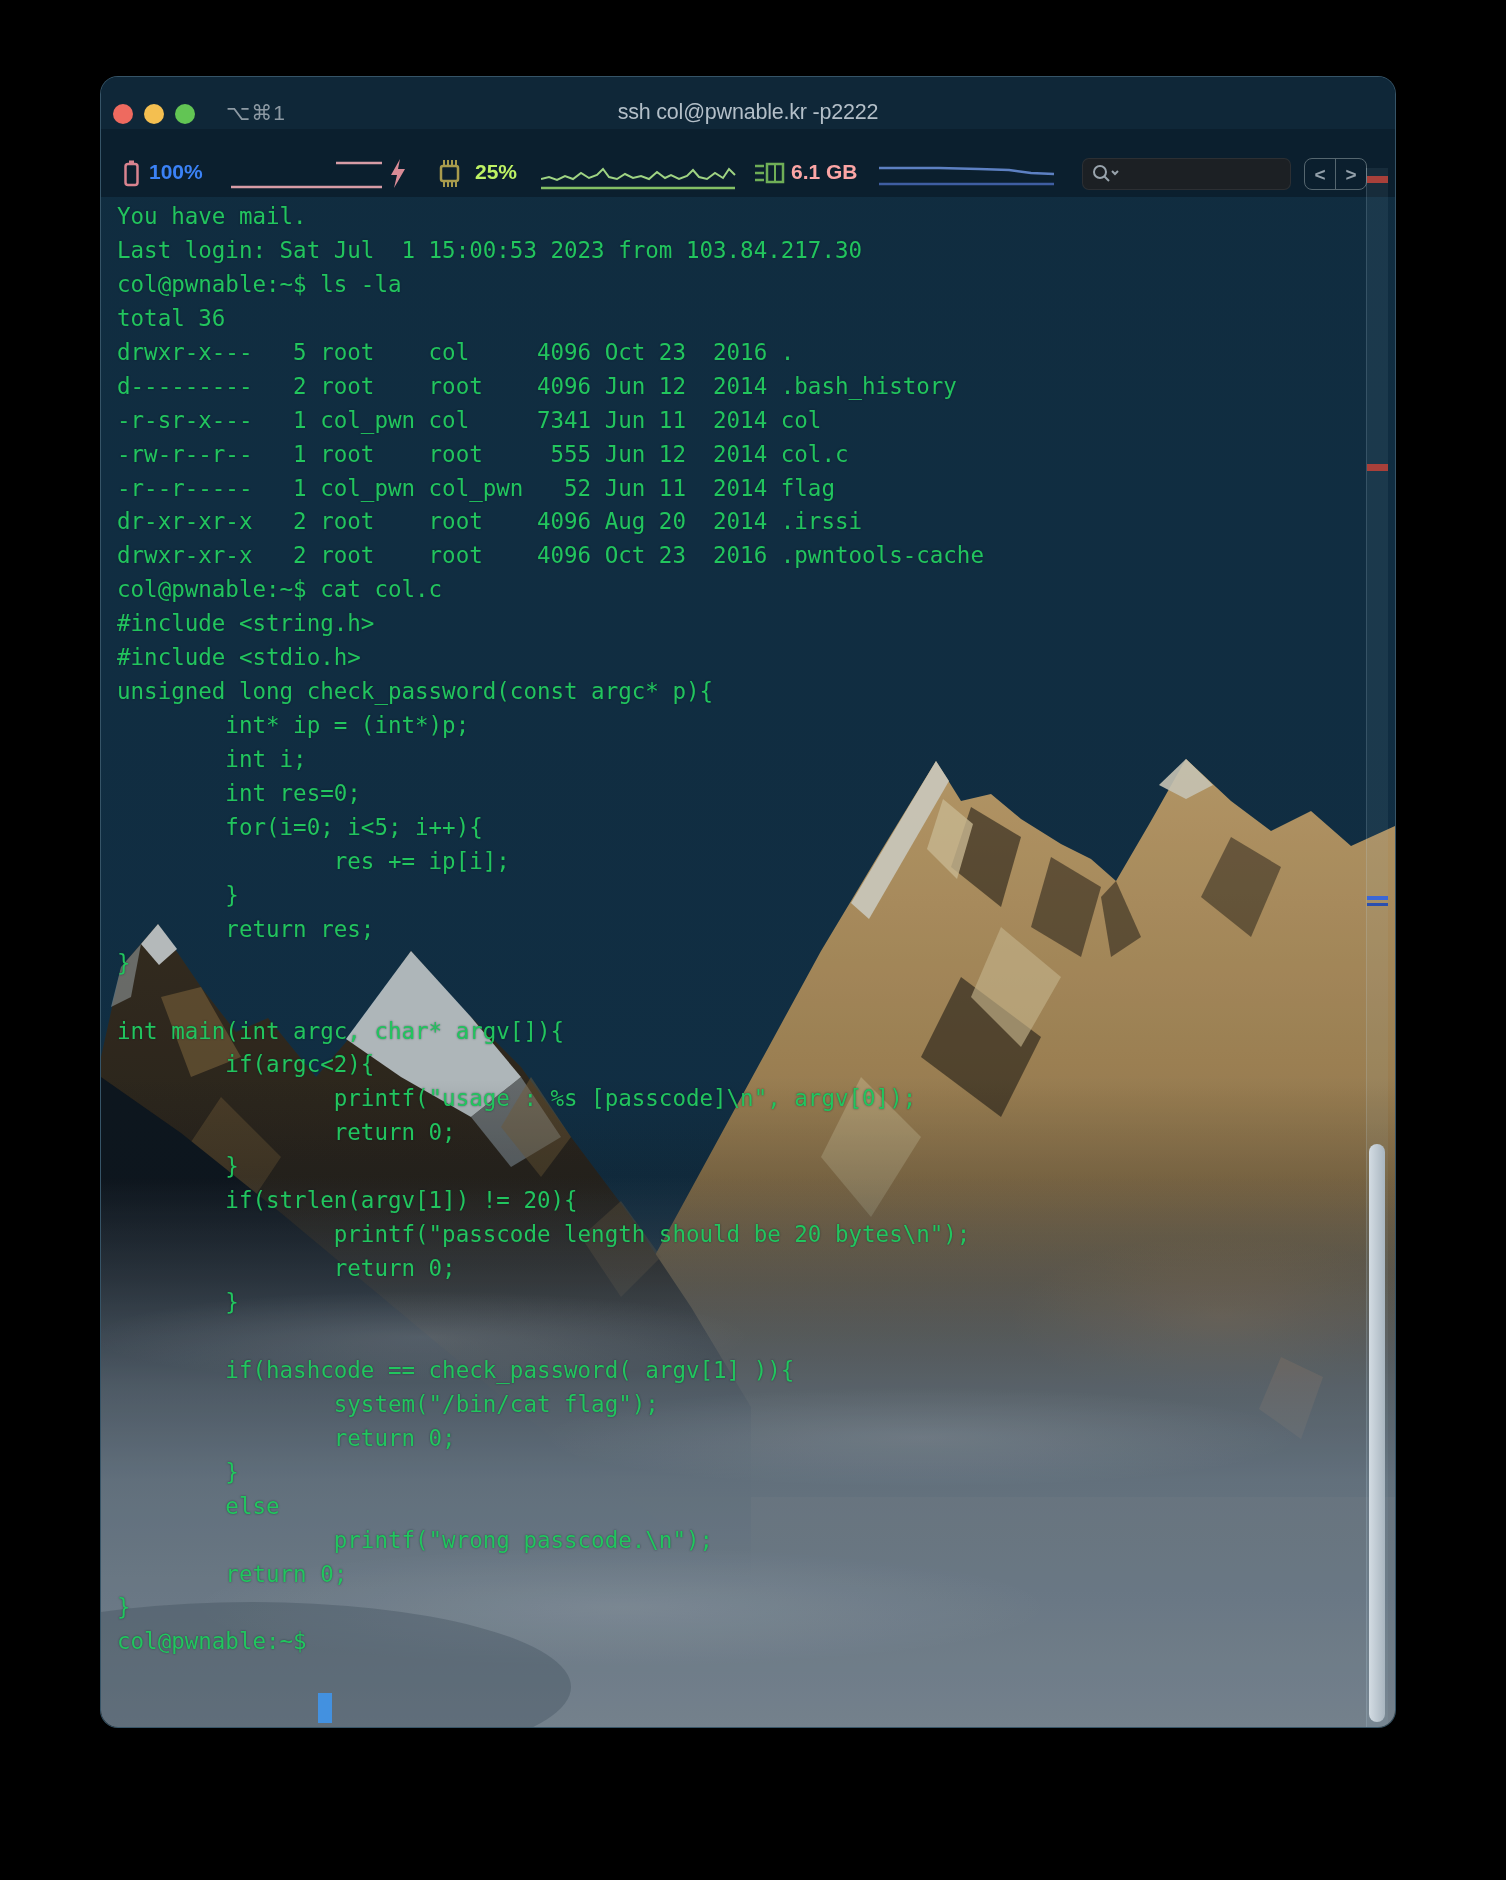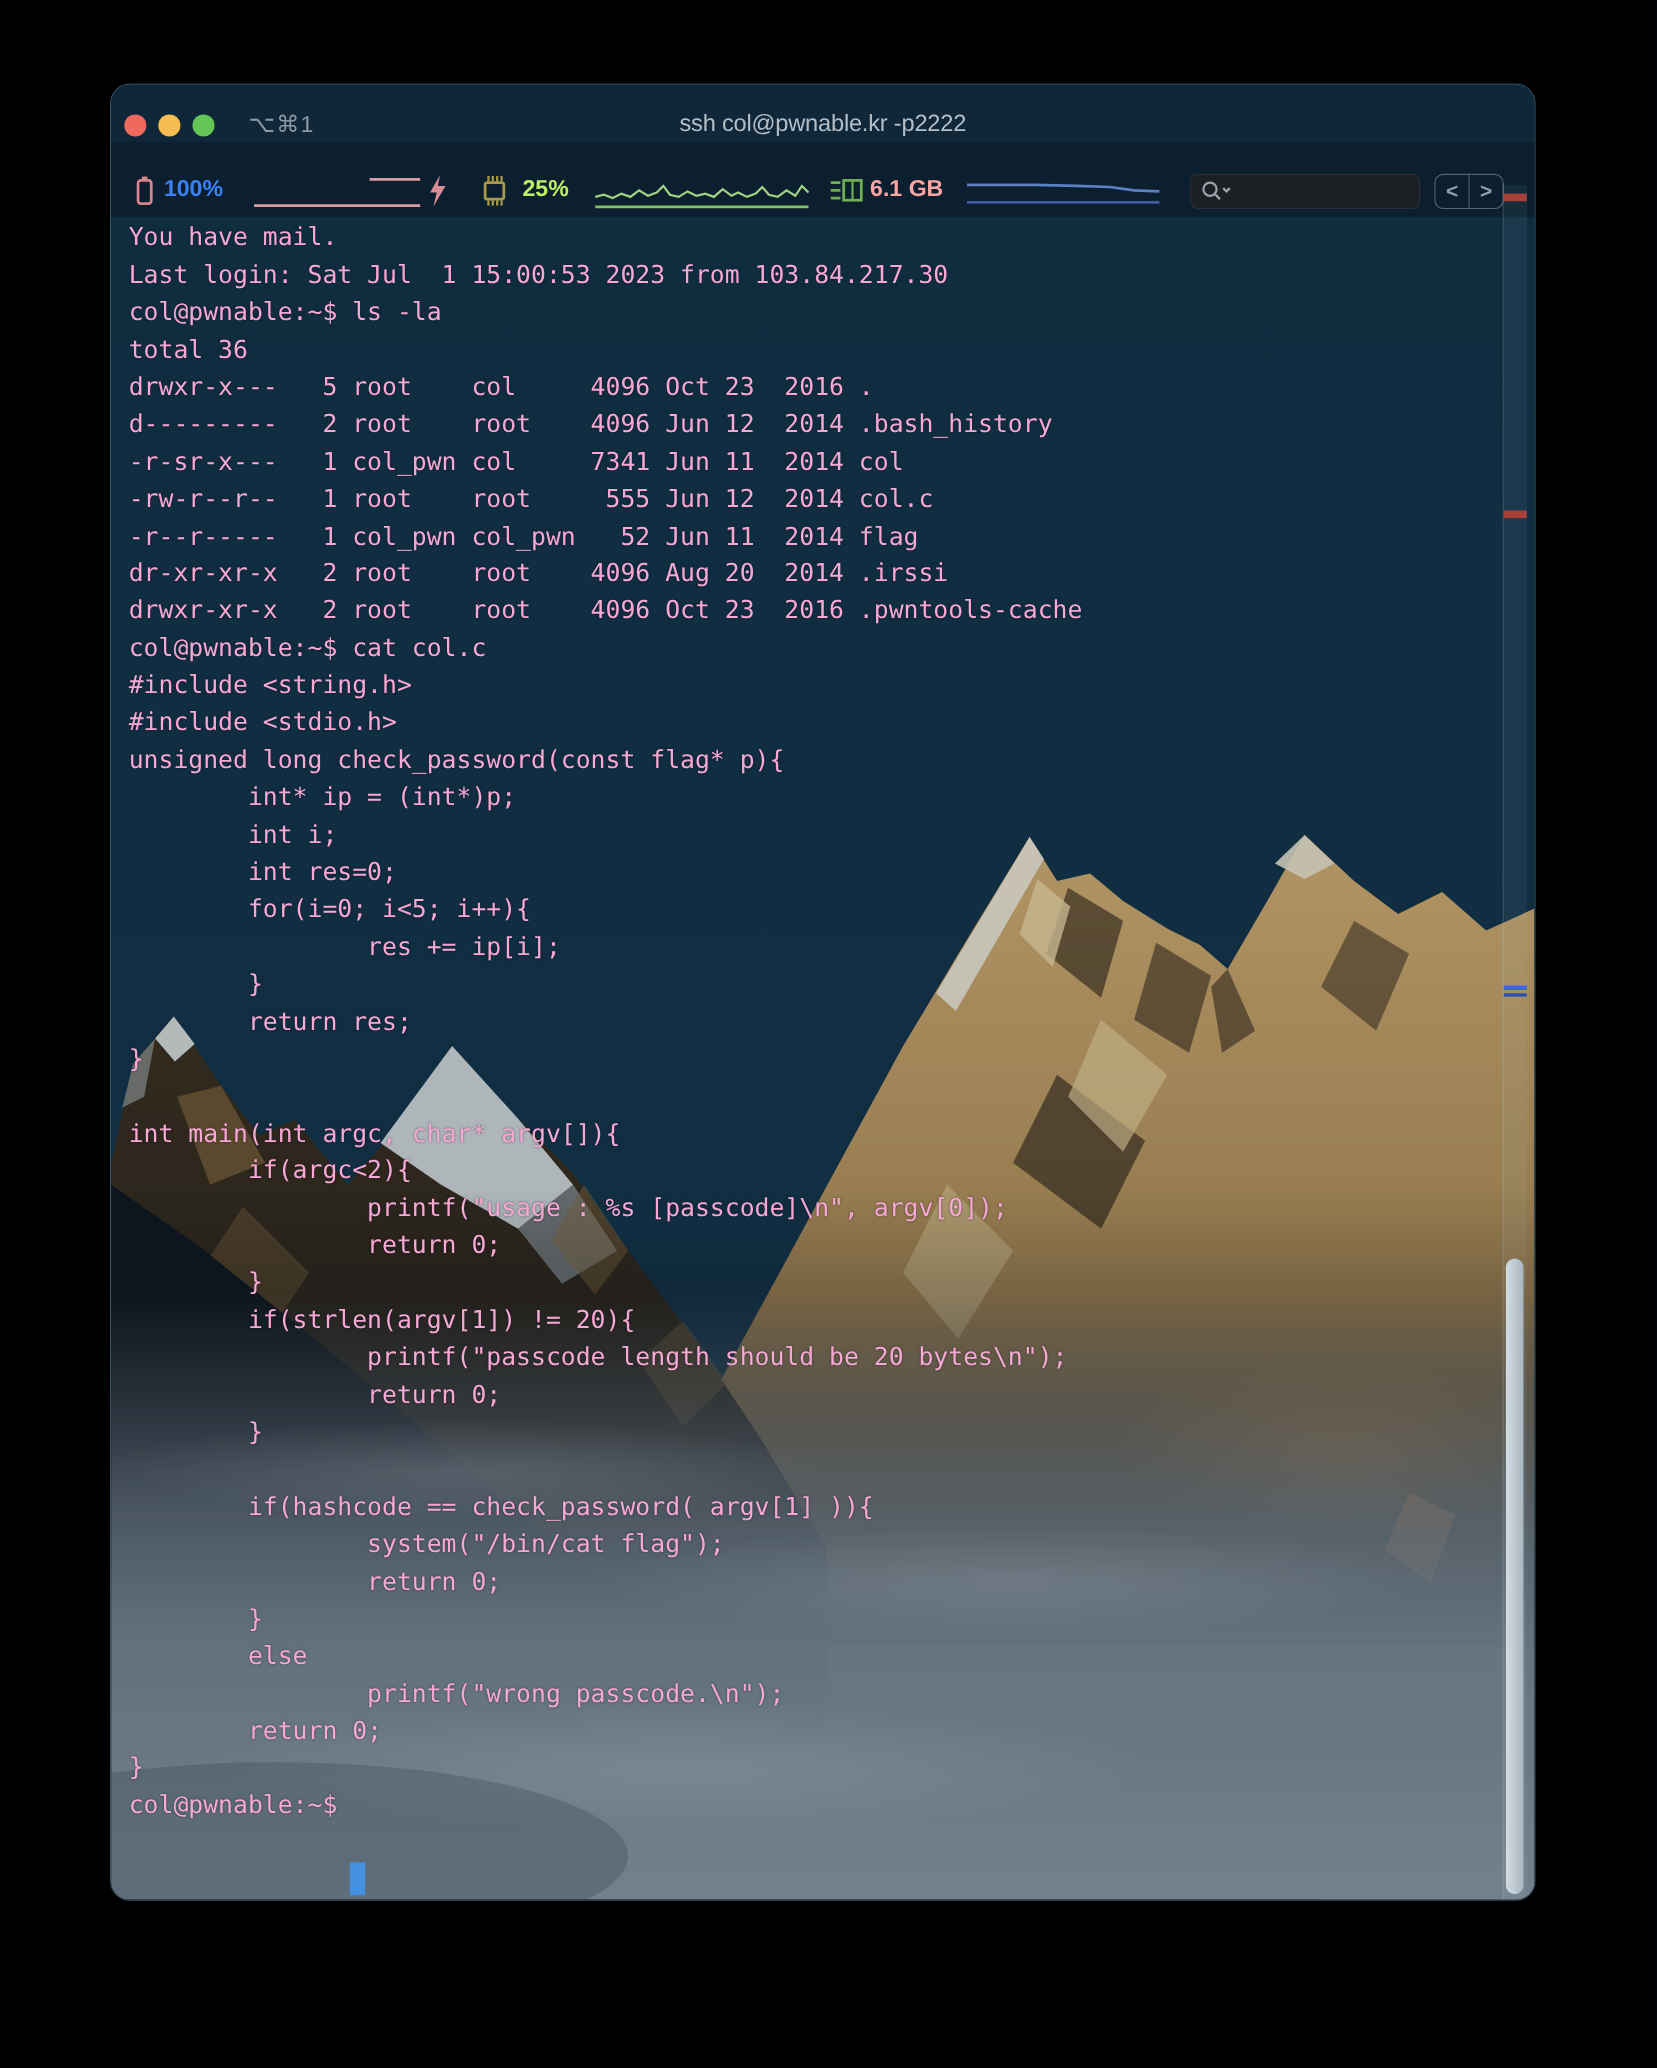--- a/index.html
+++ b/index.html
@@ -32,21 +32,21 @@
   .searchfield input{background:transparent;border:none;outline:none;color:#c5d2d9;
                      font-size:16px;width:160px;}
   .navbtns{position:absolute;left:1203px;top:29px;width:61px;height:30px;border-radius:8px;
            border:1.5px solid #55666f;display:flex;}
   .navbtn{width:50%;display:flex;align-items:center;justify-content:center;color:#93a0aa;
           font-size:19px;font-weight:bold;line-height:1;}
   .navbtn.prev{border-right:1.5px solid #55666f;}
 
   
   .term{position:absolute;left:16px;top:123px;width:1240px;
-        font-family:"DejaVu Sans Mono",monospace;font-size:22.5px;color:#f9a8d4;
+        font-family:"DejaVu Sans Mono",monospace;font-size:22.5px;color:#22c55e;
         text-shadow:0 0 2px rgba(10,25,35,.6);}
   .term-line{height:33.95px;line-height:33.95px;white-space:pre;}
   .cursor{position:absolute;left:217px;top:1616px;width:14px;height:30px;background:#4391e0;}
 
   
   .scrolltrack{position:absolute;left:1265px;top:91px;width:21px;bottom:0;
                background:rgba(170,200,220,.08);border-left:1px solid rgba(200,225,240,.16);}
   .smark{position:absolute;left:0;width:100%;}
   .smark.red1{top:8px;height:7px;background:#a8403a;}
   .smark.red2{top:296px;height:7px;background:#a8403a;}
@@ -154,21 +154,21 @@
         <div class="term-line">drwxr-x---   5 root    col     4096 Oct 23  2016 .</div>
         <div class="term-line">d---------   2 root    root    4096 Jun 12  2014 .bash_history</div>
         <div class="term-line">-r-sr-x---   1 col_pwn col     7341 Jun 11  2014 col</div>
         <div class="term-line">-rw-r--r--   1 root    root     555 Jun 12  2014 col.c</div>
         <div class="term-line">-r--r-----   1 col_pwn col_pwn   52 Jun 11  2014 flag</div>
         <div class="term-line">dr-xr-xr-x   2 root    root    4096 Aug 20  2014 .irssi</div>
         <div class="term-line">drwxr-xr-x   2 root    root    4096 Oct 23  2016 .pwntools-cache</div>
         <div class="term-line">col@pwnable:~$ cat col.c</div>
         <div class="term-line">#include &lt;string.h&gt;</div>
         <div class="term-line">#include &lt;stdio.h&gt;</div>
-        <div class="term-line">unsigned long check_password(const flag* p){</div>
+        <div class="term-line">unsigned long check_password(const argc* p){</div>
         <div class="term-line">        int* ip = (int*)p;</div>
         <div class="term-line">        int i;</div>
         <div class="term-line">        int res=0;</div>
         <div class="term-line">        for(i=0; i&lt;5; i++){</div>
         <div class="term-line">                res += ip[i];</div>
         <div class="term-line">        }</div>
         <div class="term-line">        return res;</div>
         <div class="term-line">}</div>
         <div class="term-line">&nbsp;</div>
         <div class="term-line">int main(int argc, char* argv[]){</div>

